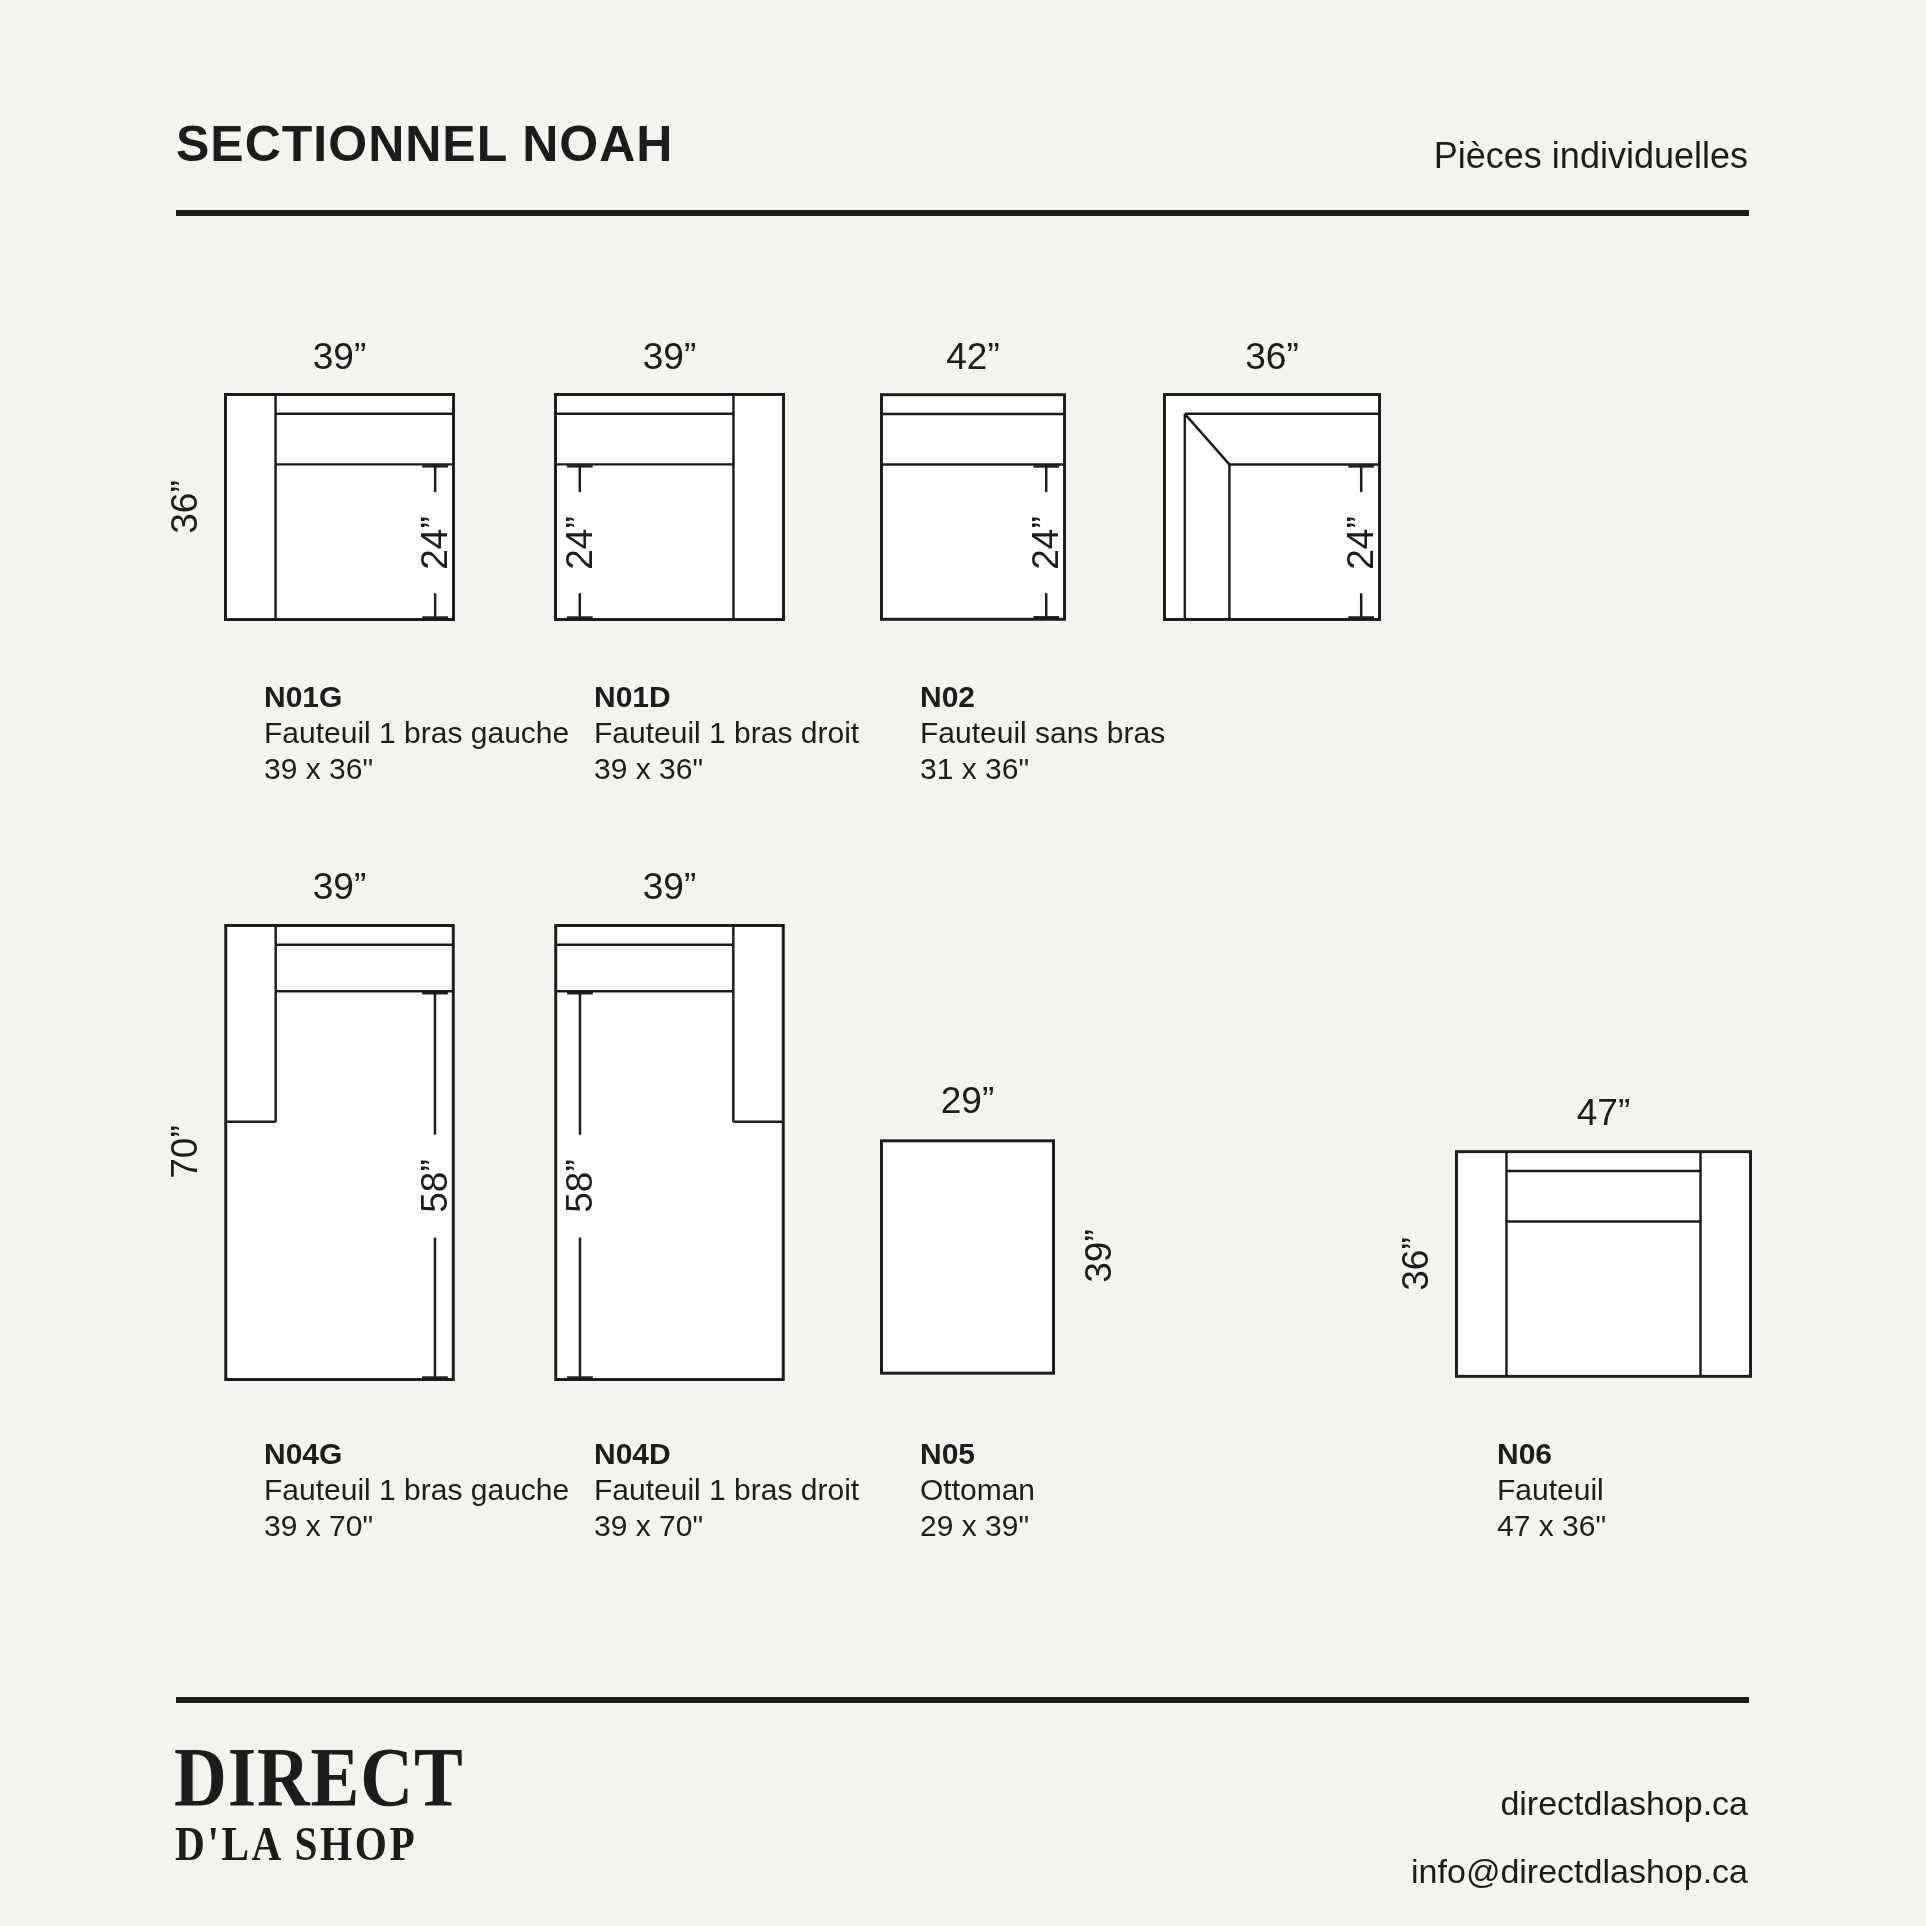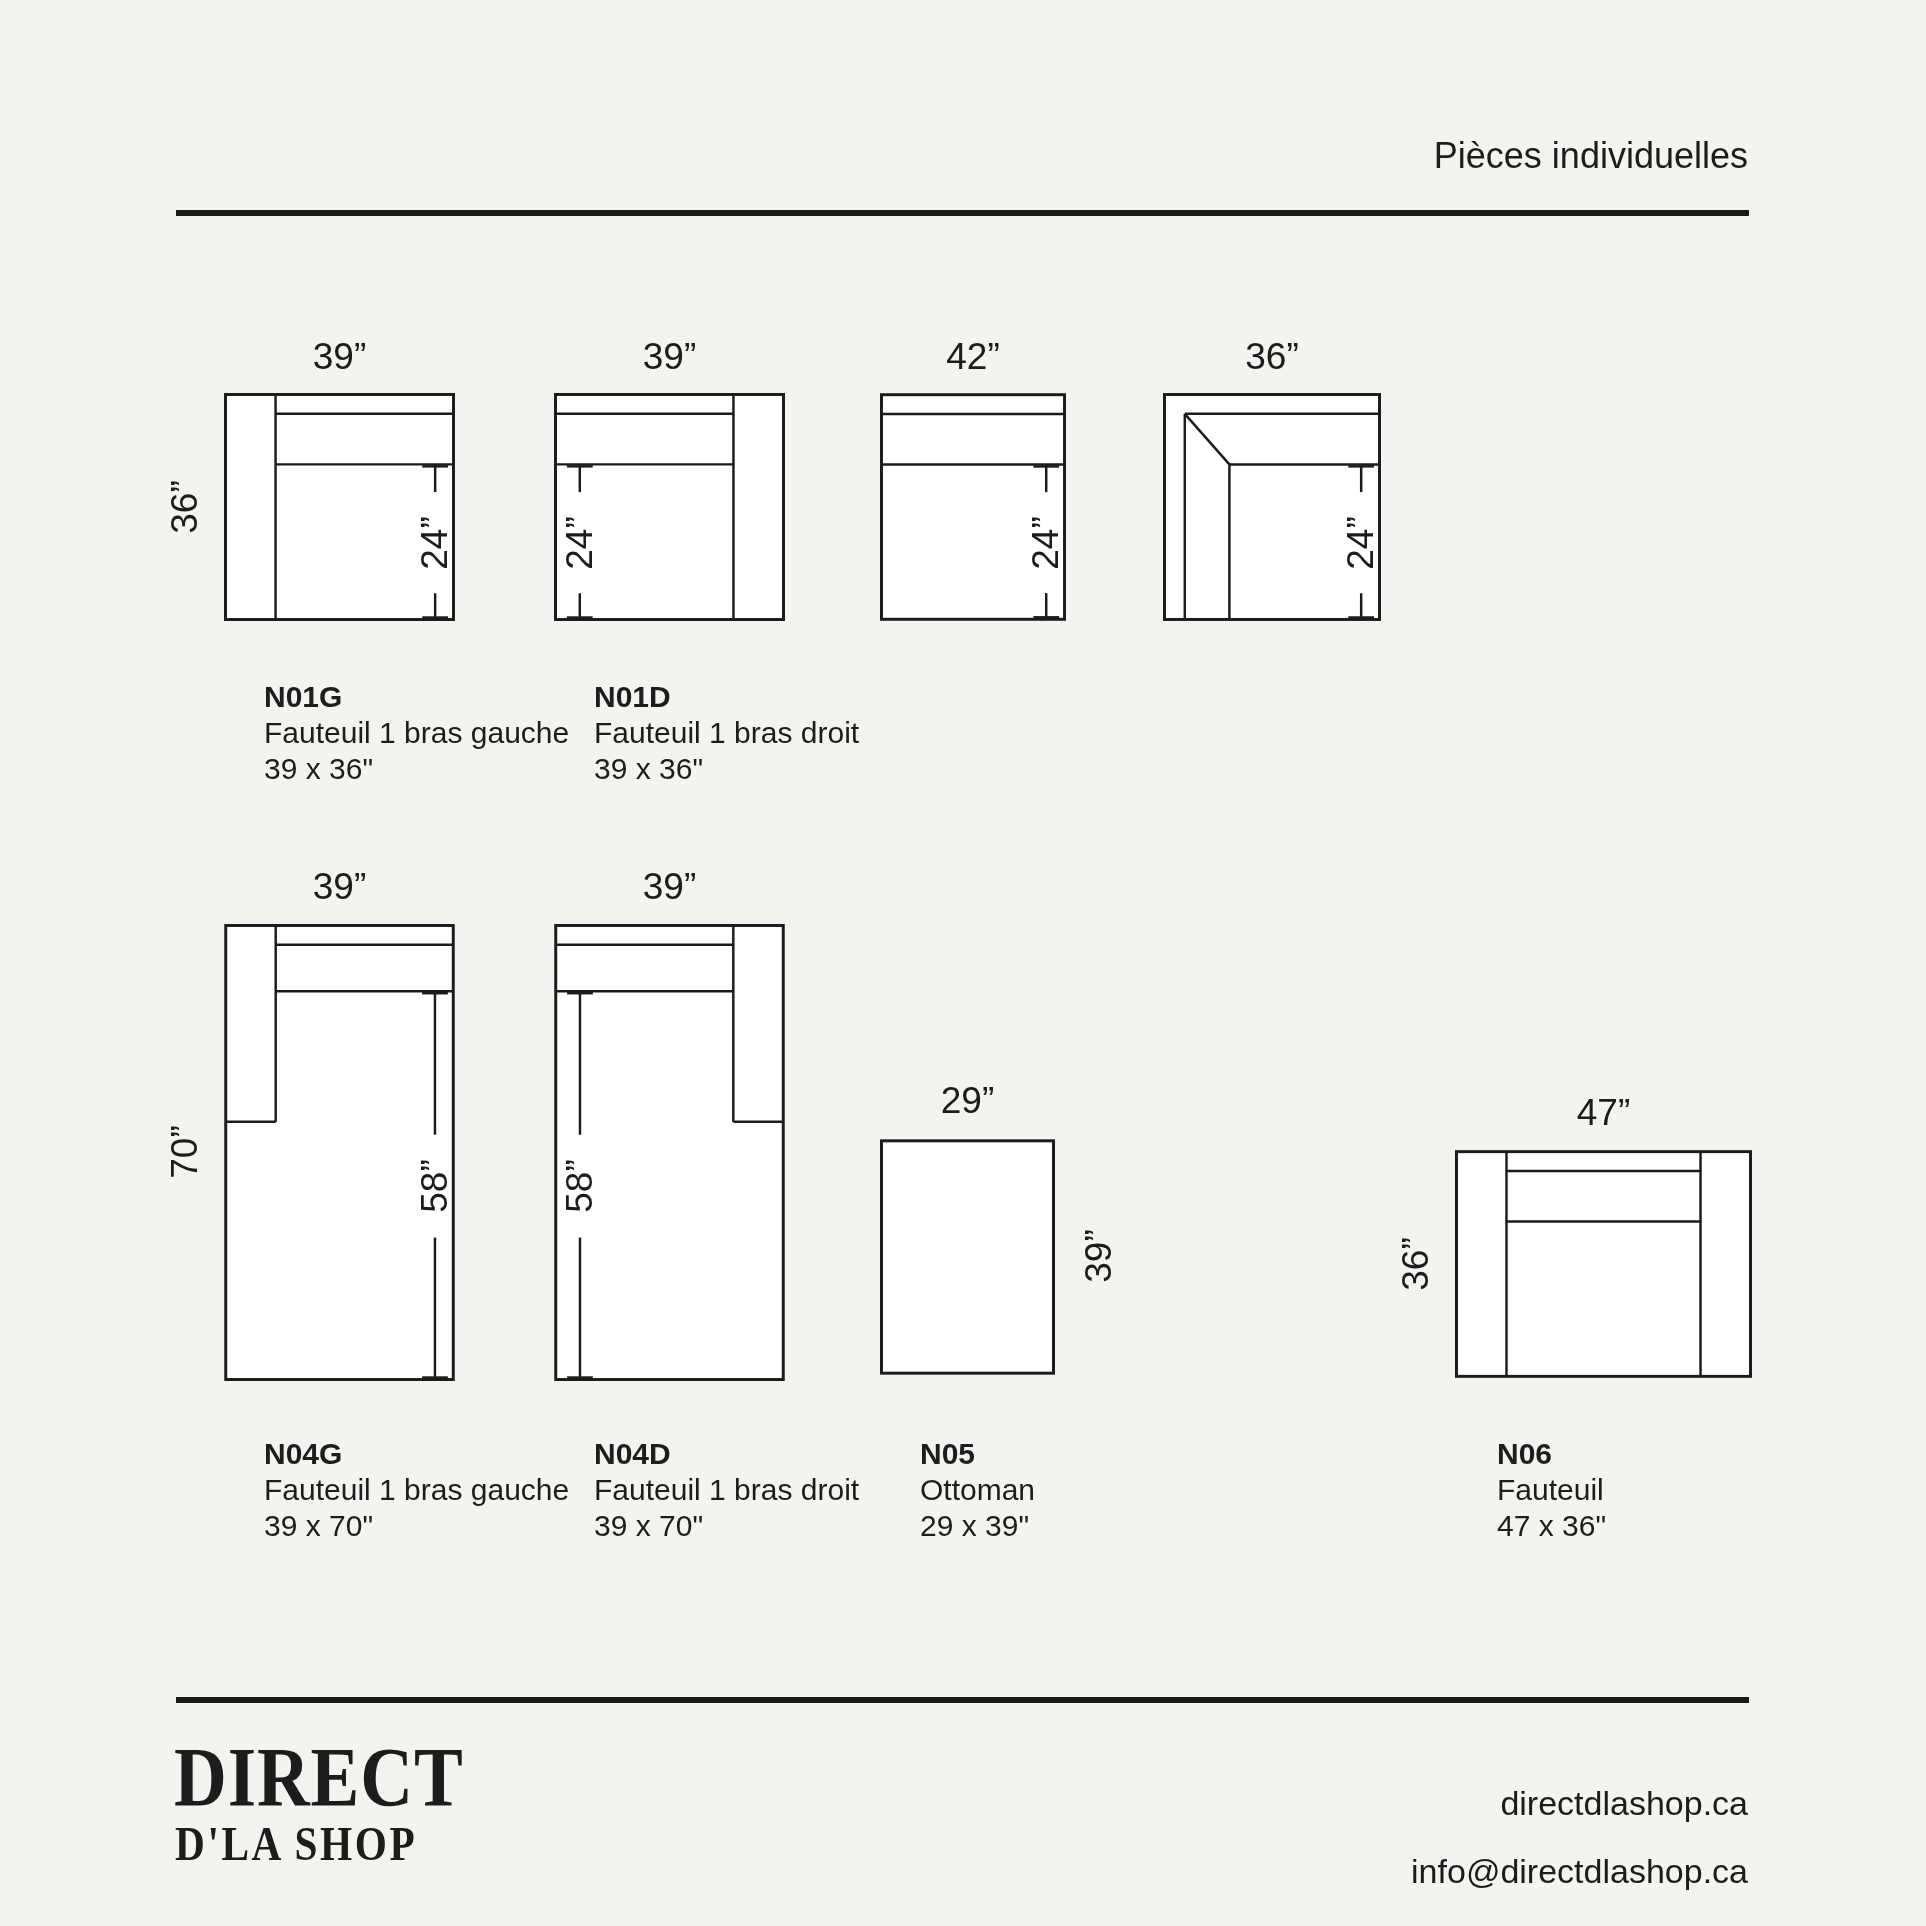--- a/index.html
+++ b/index.html
@@ -60,20 +60,21 @@
     white-space:nowrap;
   }
   .footer-site{position:absolute;right:179px;top:1760px;font-size:34px;white-space:nowrap;margin-top:24px;}
   .footer-email{position:absolute;right:179px;top:1824px;font-size:34px;white-space:nowrap;margin-top:28px;}
 </style>
 </head>
 <body>
 
 <div class="sheet">
 
+  <div class="page-title">SECTIONNEL NOAH</div>
   <div class="page-subtitle">Pièces individuelles</div>
   <div class="rule top"></div>
 
   <div class="dim-top" style="left:224px;top:336px;width:231px">39”</div>
   <div class="dim-side" style="left:185px;top:507px">36”</div>
   <svg class="fig" style="left:224px;top:393px" width="231" height="228" viewBox="0 0 233 230">
     <g fill="none" stroke-width="3">
       <rect x="1.5" y="1.5" width="230" height="227" fill="#FFFFFF"></rect>
     </g>
     <g fill="none" stroke-width="2.5">
@@ -129,20 +130,25 @@
       <line x1="2" y1="72" x2="186" y2="72"></line>
     </g>
     <g fill="none" stroke-width="2.5">
       <line x1="168" y1="72" x2="168" y2="100"></line>
       <line x1="168" y1="202" x2="168" y2="228"></line>
       <line x1="155" y1="74" x2="181" y2="74"></line>
       <line x1="155" y1="226.5" x2="181" y2="226.5"></line>
     </g>
   </svg>
   <div class="dim-inner" style="left:1046px;top:543px">24”</div>
+  <div class="caption" style="left:880px;top:679px">
+    <div class="code">N02</div>
+    <div class="pname">Fauteuil sans bras</div>
+    <div class="psize">31 x 36"</div>
+  </div>
 
   <div class="dim-top" style="left:1163px;top:336px;width:218px">36”</div>
   <svg class="fig" style="left:1163px;top:393px" width="218" height="228" viewBox="0 0 220 230">
     <g fill="none" stroke-width="3">
       <rect x="1.5" y="1.5" width="217" height="227" fill="#FFFFFF"></rect>
     </g>
     <g fill="none" stroke-width="2.5">
       <line x1="22" y1="21" x2="218" y2="21"></line>
       <line x1="22" y1="21" x2="22" y2="228"></line>
       <line x1="22" y1="21" x2="67" y2="72"></line>

